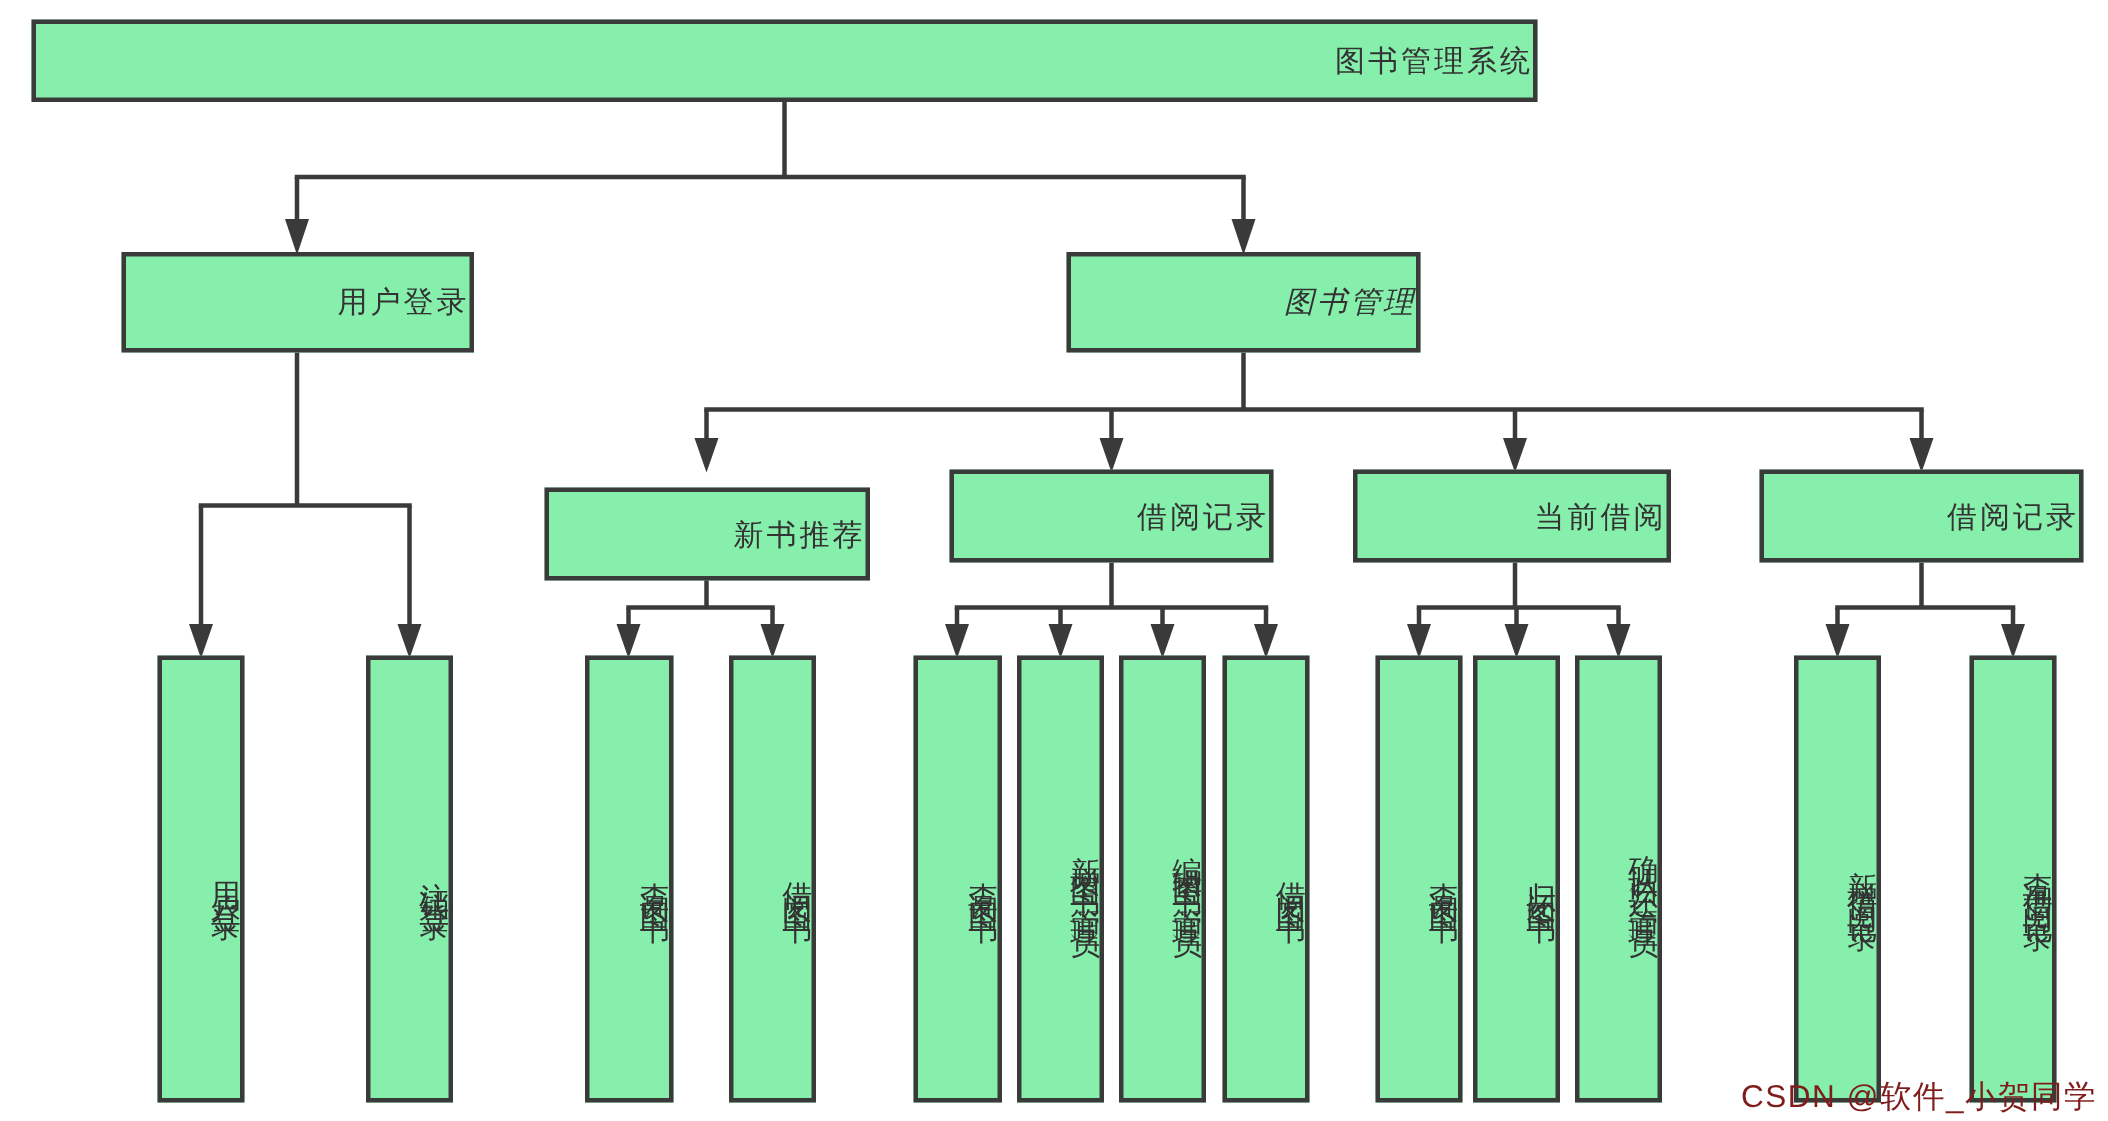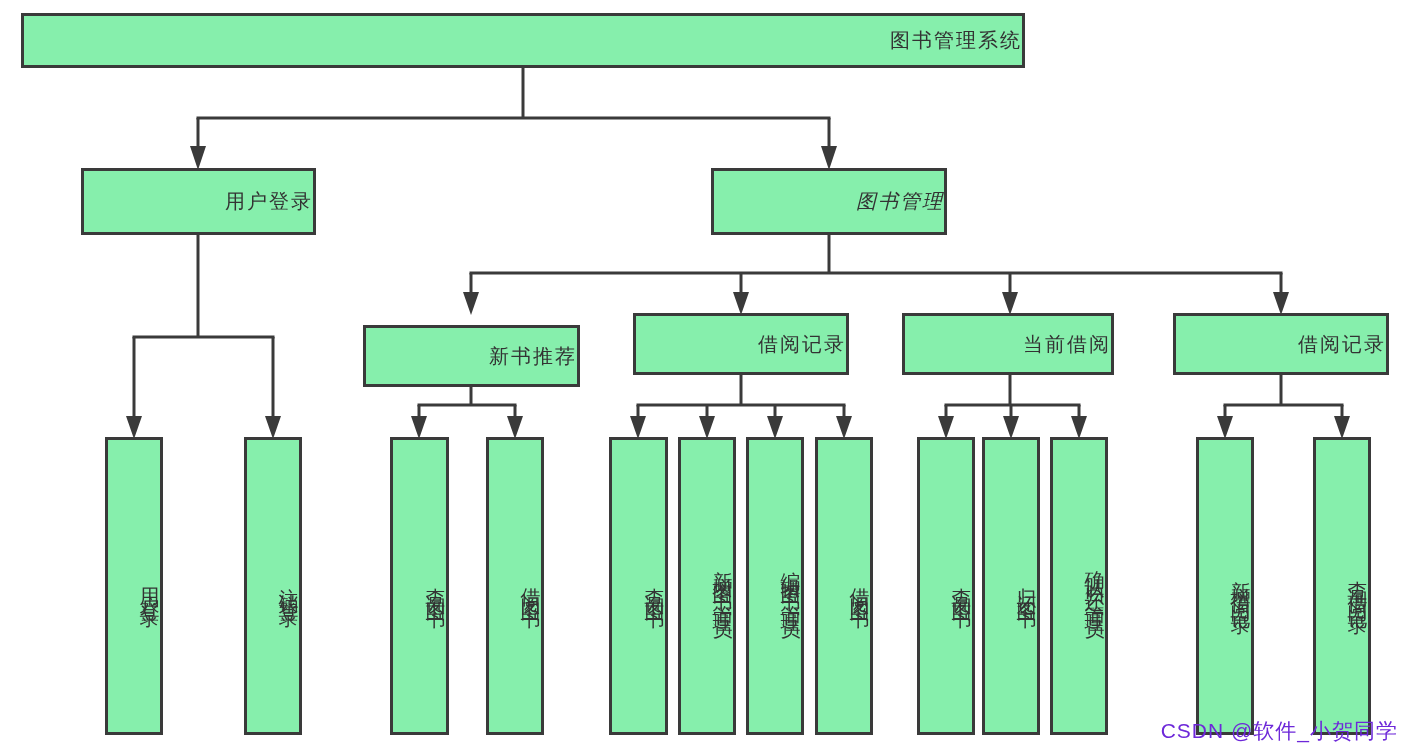--- a/index.html
+++ b/index.html
@@ -30,21 +30,21 @@
     font-size: 20px;
     letter-spacing: 7px;
     line-height: 1;
     white-space: nowrap;
   }
   .watermark {
     position: absolute;
     right: 7px;
     bottom: 2px;
     font-size: 21px;
-    color: #6d28d9;
+    color: #7f1d1d;
     letter-spacing: 1px;
     pointer-events: none;
   }
 </style>
 </head>
 <body>
 
 <div id="canvas">
 
   <svg id="wires" width="1405" height="747" viewBox="0 0 1405 747">

